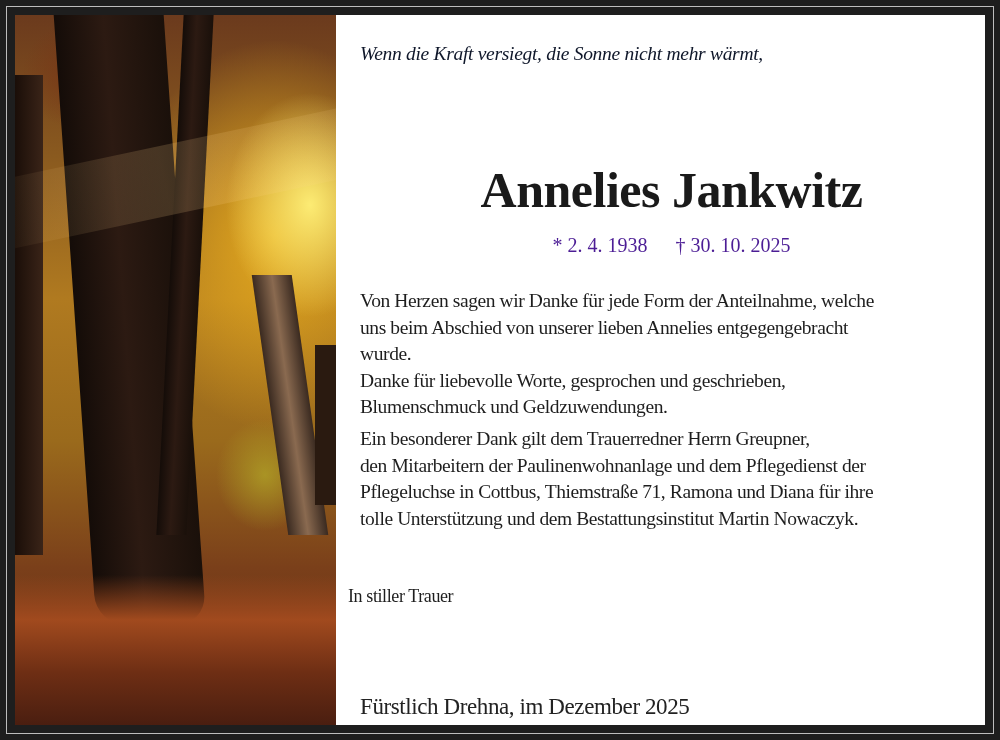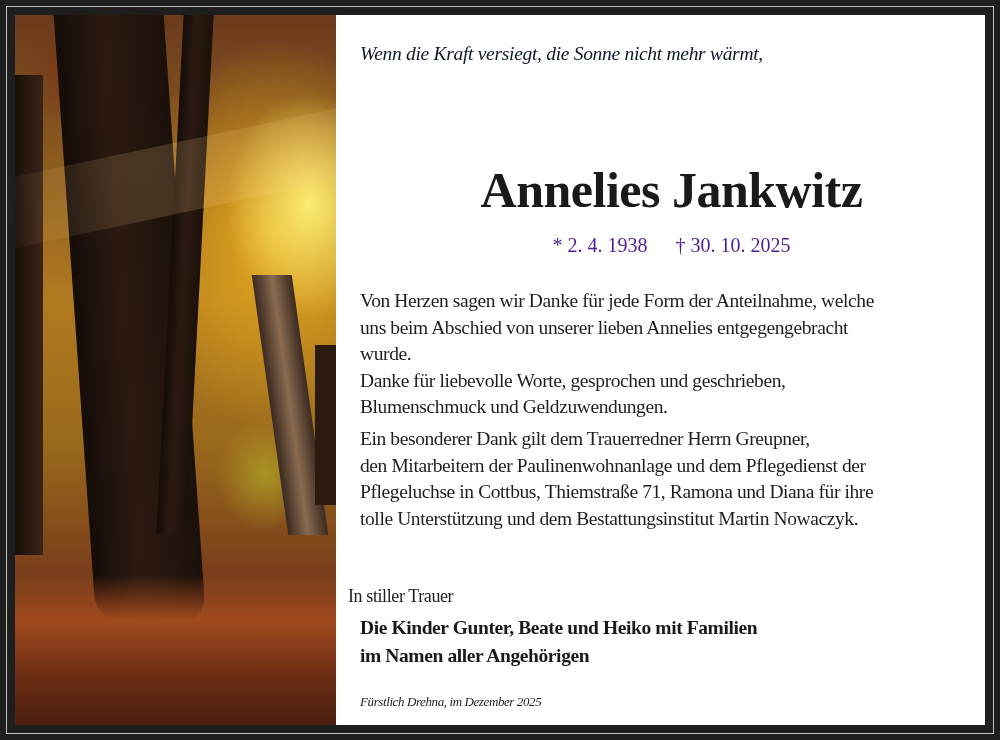--- a/index.html
+++ b/index.html
@@ -113,21 +113,21 @@
       font-size: 18px; color: #1e1e1e; letter-spacing: -0.4px;
     }
     .sig-names {
       position: absolute; left: 24px; top: 599px;
       font-size: 19.5px; line-height: 28px; font-weight: bold;
       color: #1a1a1a; letter-spacing: -0.4px;
       white-space: pre-line;
     }
     .place {
       position: absolute; left: 24px; top: 679px;
-      font-size: 13px; color: #222; letter-spacing: -0.4px; font-style: italic;
+      font-size: 23px; color: #222; letter-spacing: -0.4px;
     }
   </style>
 </head>
 <body>
 
 <div class="frame">
   <div class="inner">
     <div class="content">
 
       <div class="photo">
@@ -158,21 +158,19 @@
 uns beim Abschied von unserer lieben Annelies entgegengebracht
 wurde.
 Danke für liebevolle Worte, gesprochen und geschrieben,
 Blumenschmuck und Geldzuwendungen.</div>
         <div class="para p2">Ein besonderer Dank gilt dem Trauerredner Herrn Greupner,
 den Mitarbeitern der Paulinenwohnanlage und dem Pflegedienst der
 Pflegeluchse in Cottbus, Thiemstraße 71, Ramona und Diana für ihre
 tolle Unterstützung und dem Bestattungsinstitut Martin Nowaczyk.</div>
 
         <div class="sig-intro">In stiller Trauer</div>
-        <div class="sig-names">Die Kinder Gunter, Beate und Heiko mit Familien
-im Namen aller Angehörigen</div>
 
         <div class="place">Fürstlich Drehna, im Dezember 2025</div>
       </div>
 
     </div>
   </div>
 </div>
 
 </body></html>

